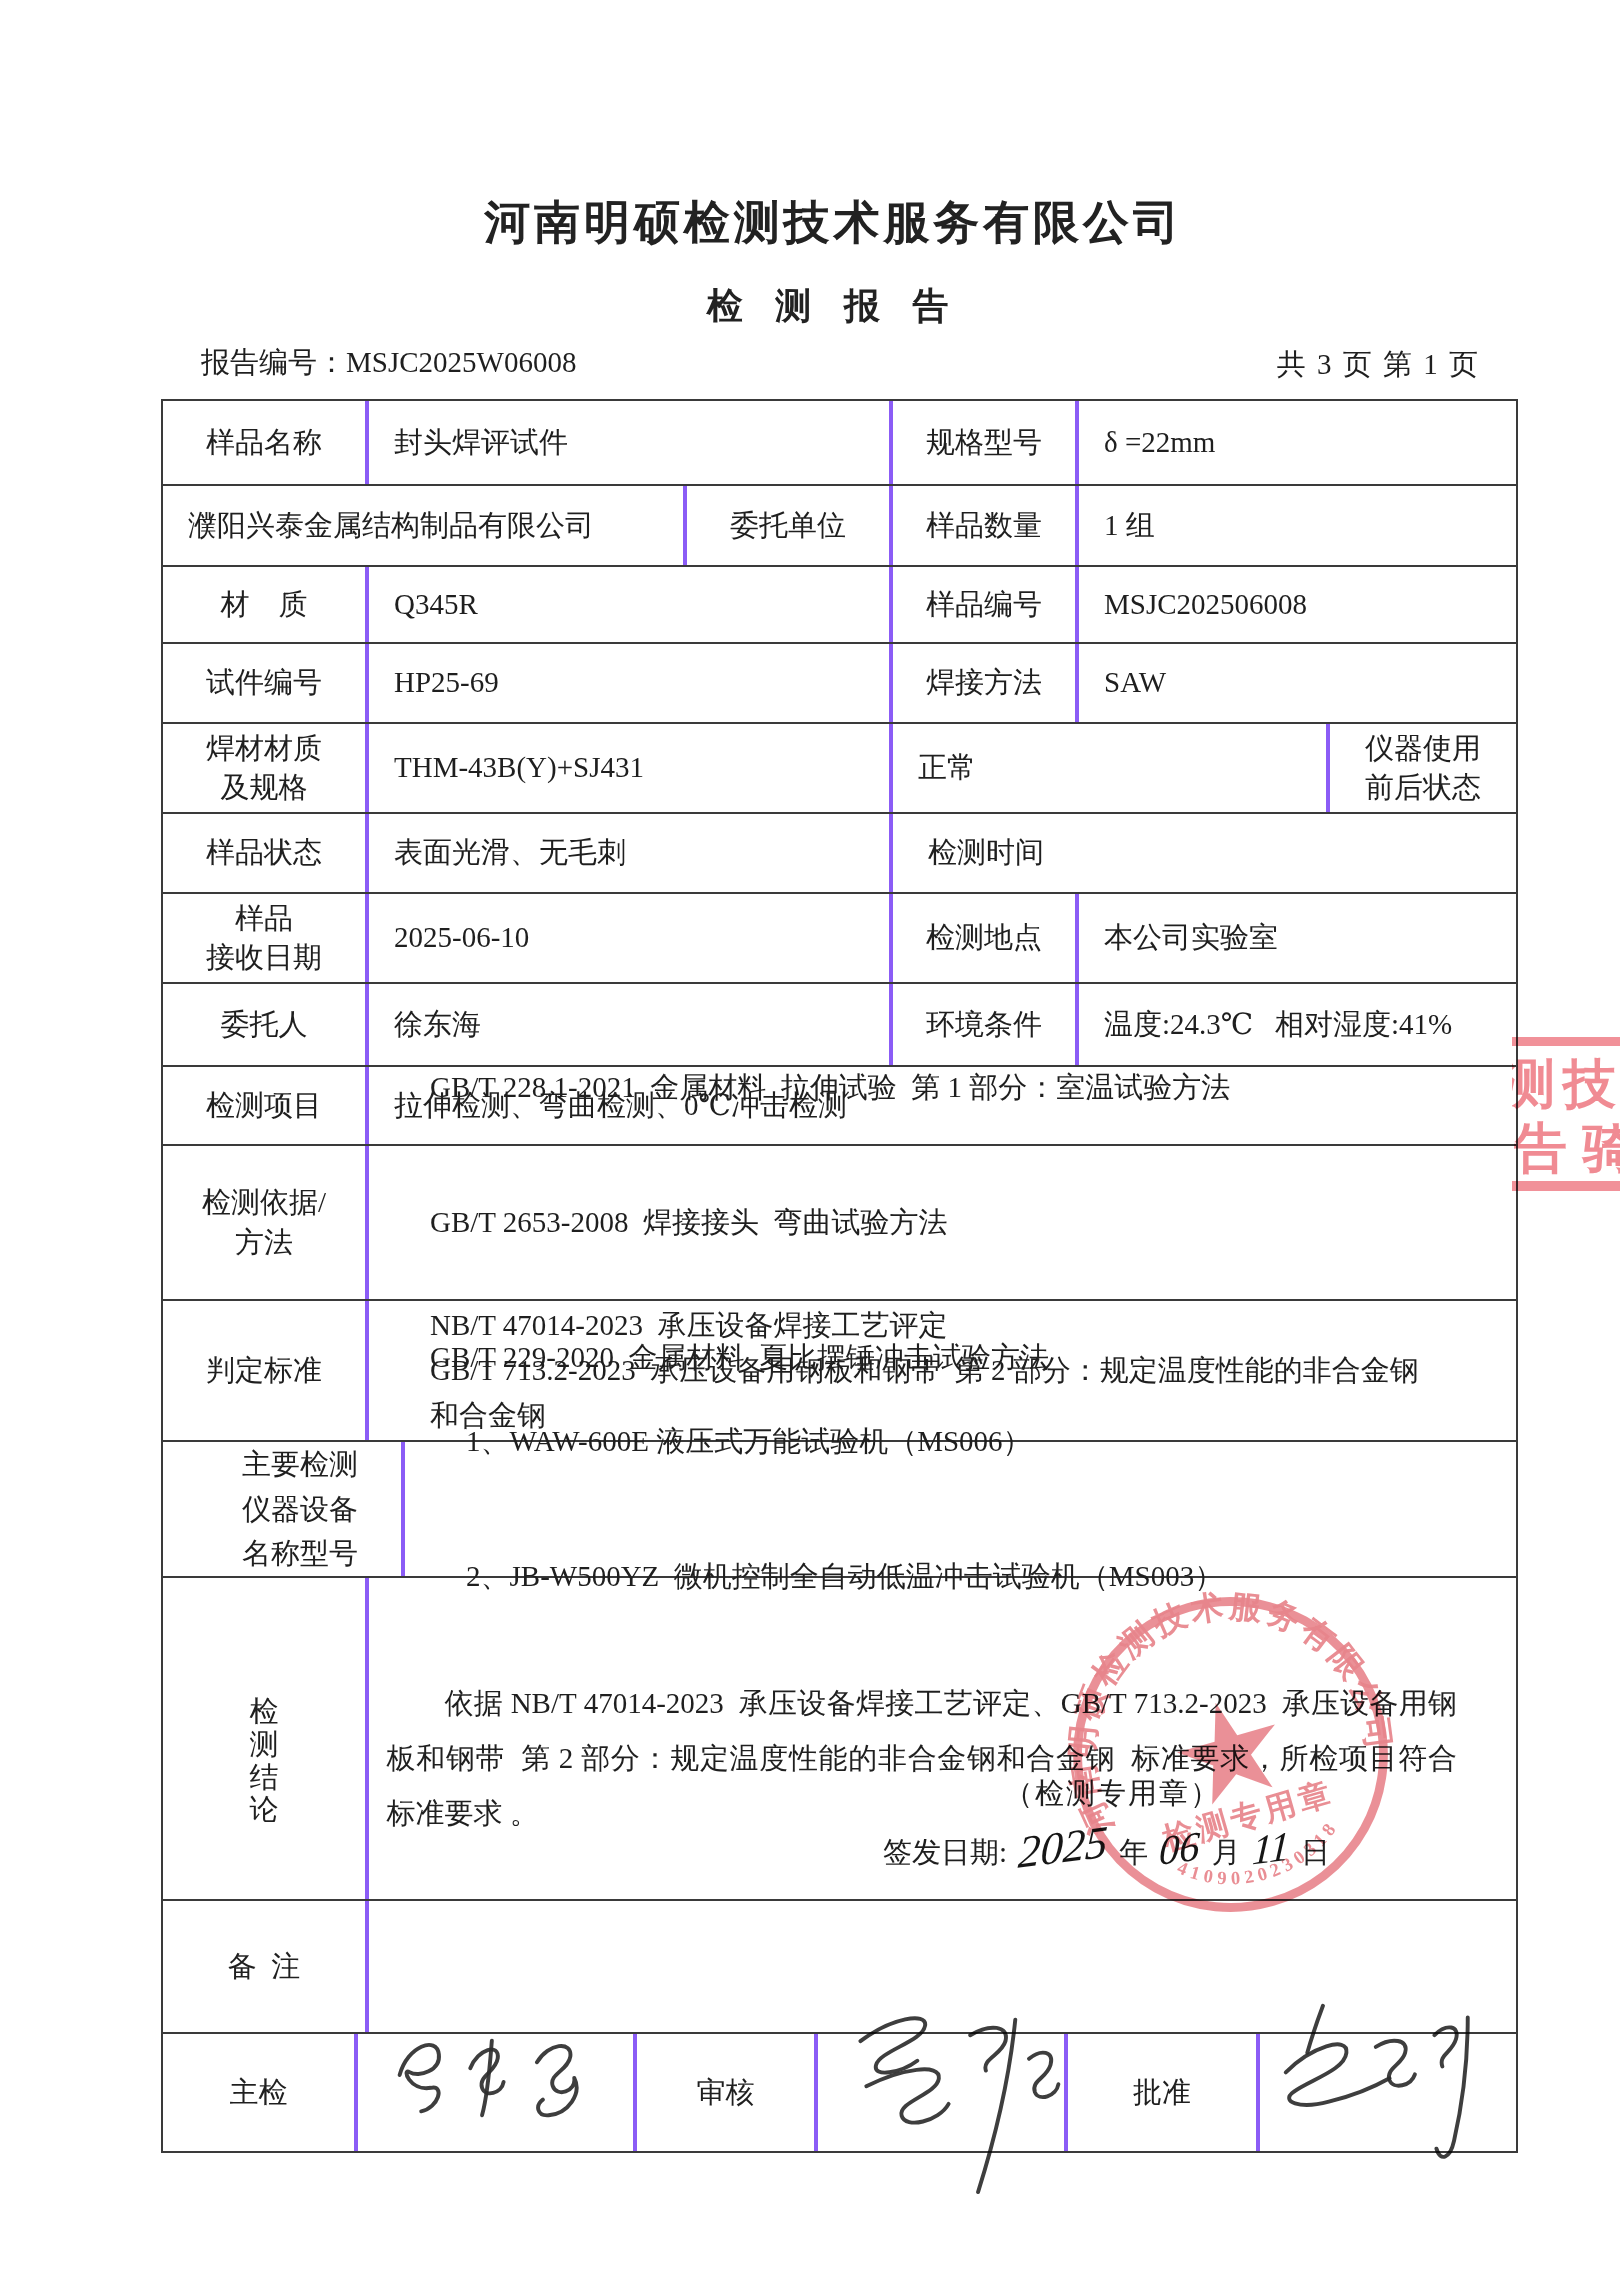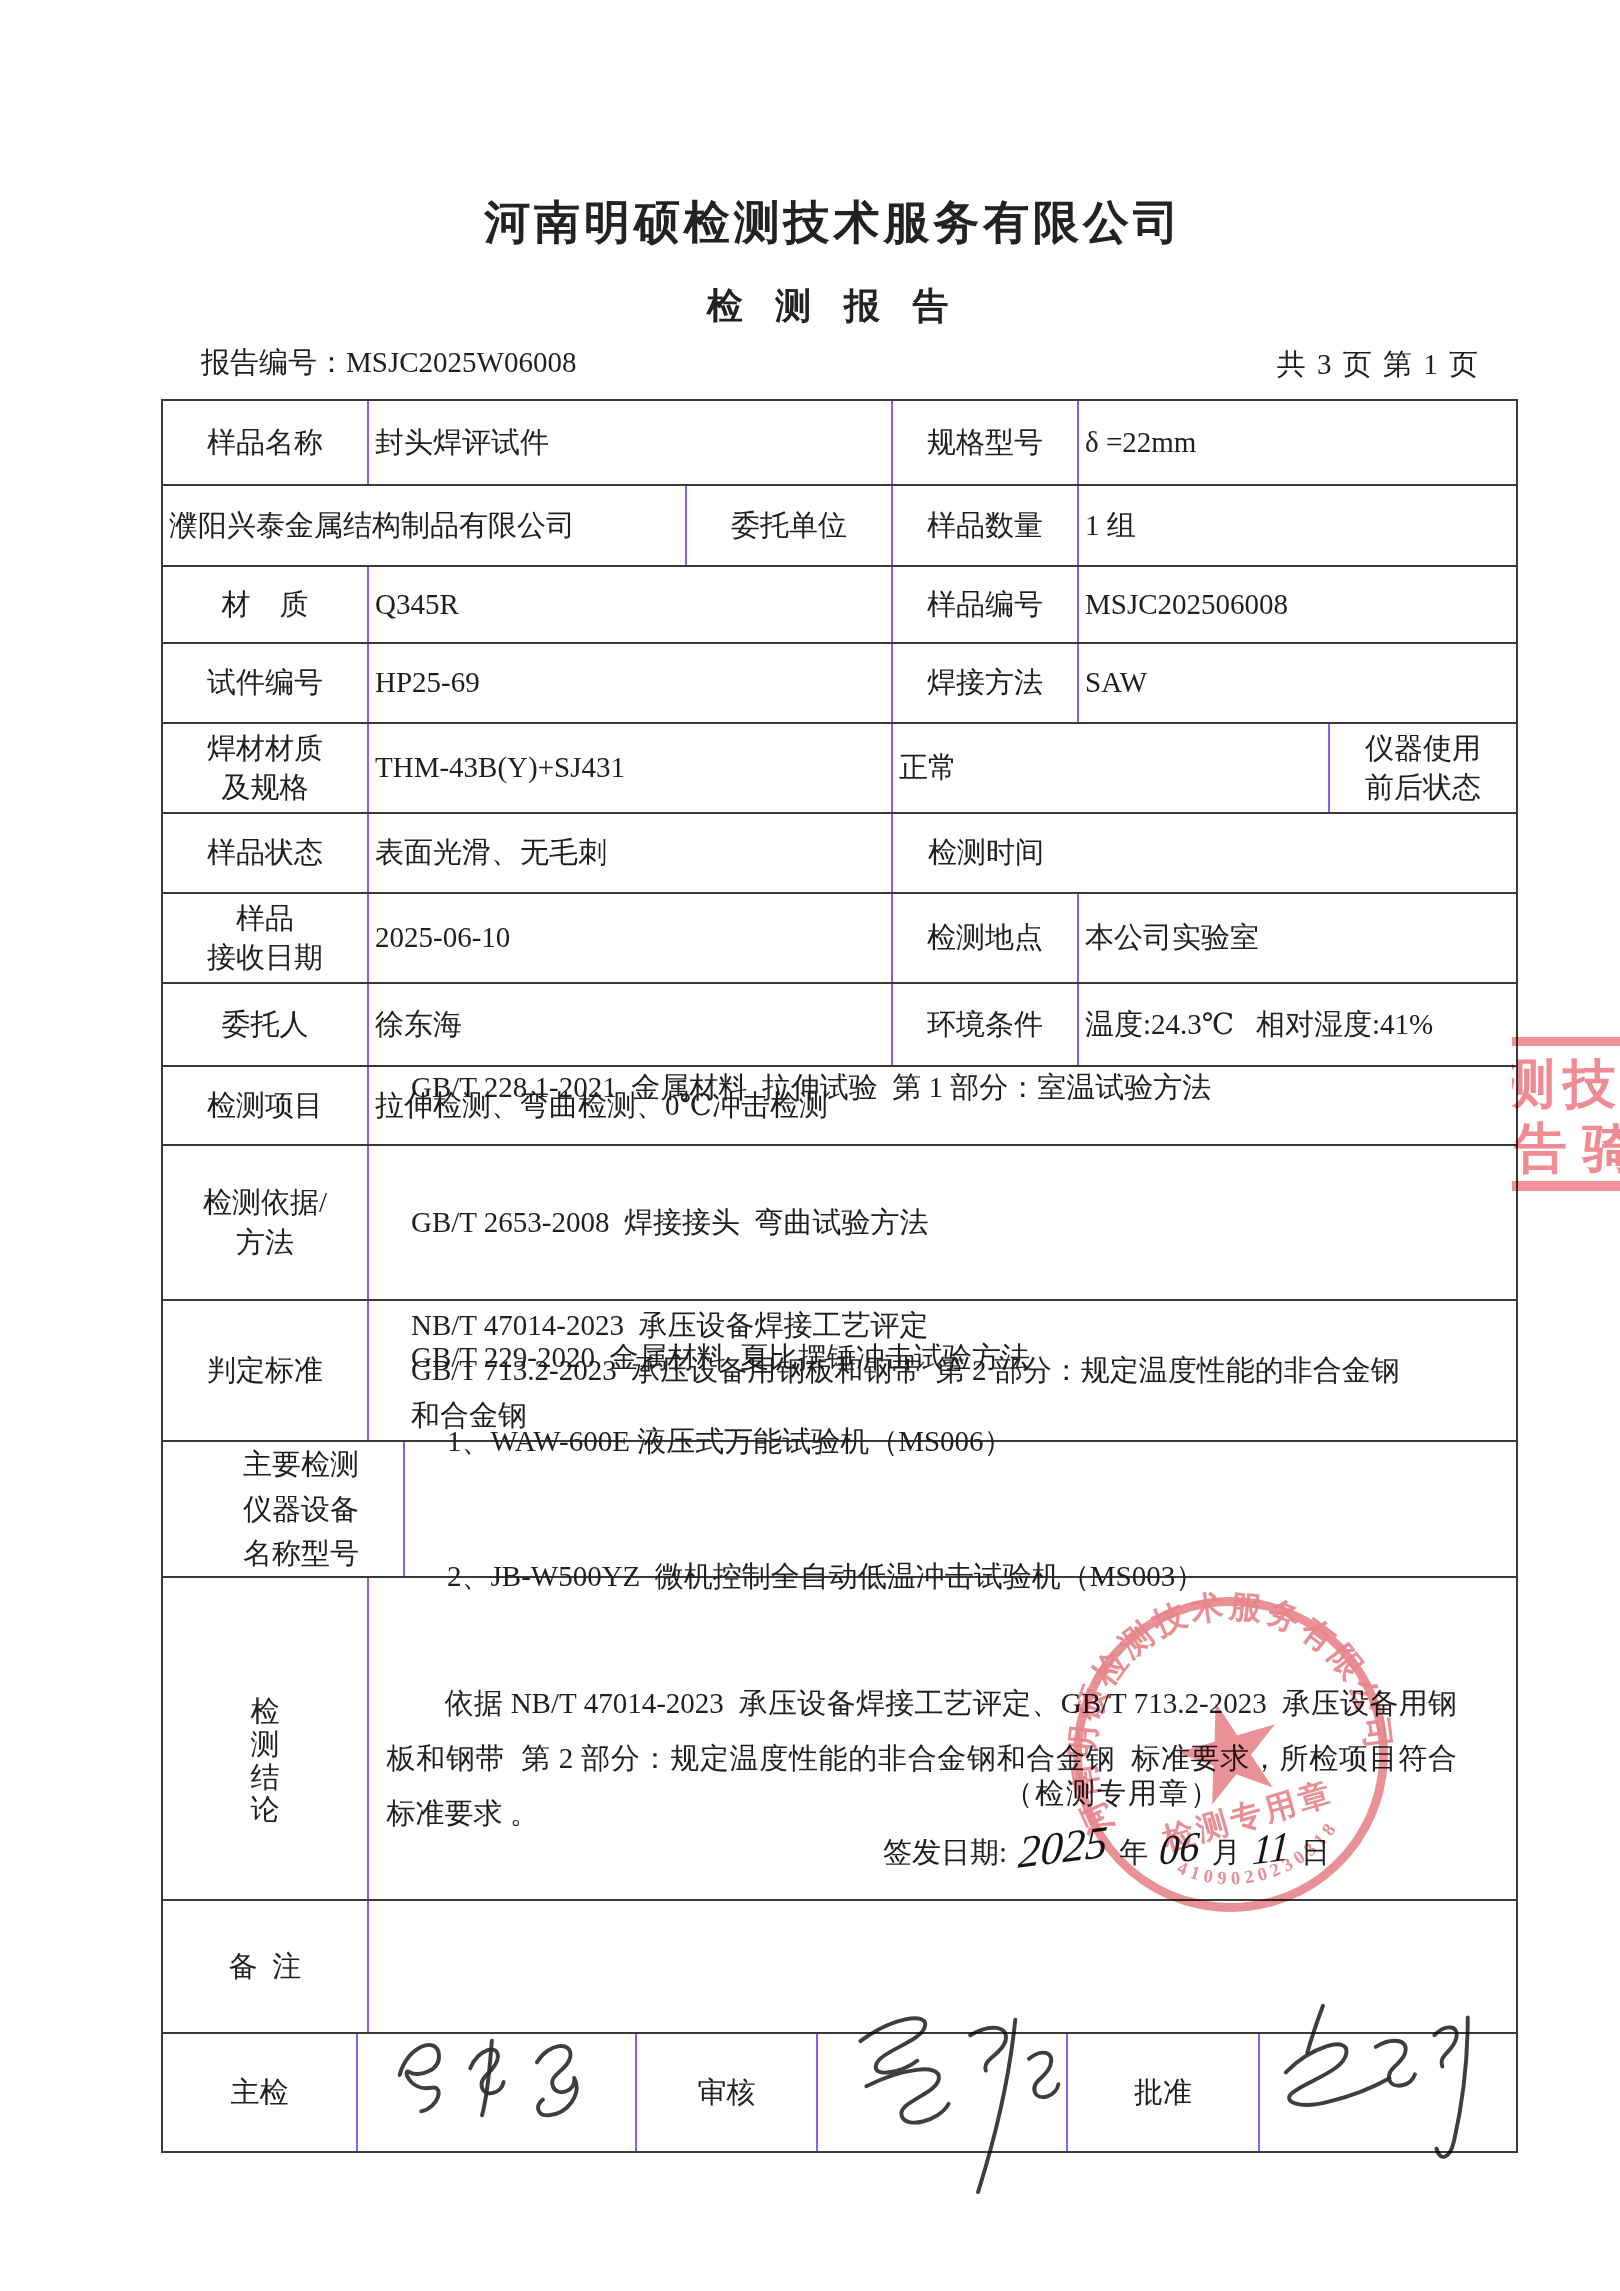--- a/index.html
+++ b/index.html
@@ -23,27 +23,27 @@
   .report-no { position:absolute; left:201px; top:343px; font-size:29px; }
   .pageinfo  { position:absolute; right:140px; top:345px; font-size:29px; letter-spacing:2px; }
   
   .tbl {
     position:absolute; left:161px; top:399px; width:1357px;
     border:2.9px solid #3a3a3a; box-sizing:border-box; background:transparent;
   }
   .row { display:flex; border-bottom:2px solid #3a3a3a; }
   .row:last-child { border-bottom:none; }
   .cell {
-    box-sizing:border-box; border-right:2px solid #8b5cf6;
+    box-sizing:border-box; border-right:4px solid #8b5cf6;
     display:flex; align-items:center; white-space:pre-wrap;
     font-size:29px; line-height:1.35; overflow:visible;
   }
   .cell:last-child { border-right:none; }
   .lab { justify-content:center; text-align:center; }
-  .val { justify-content:flex-start; padding-left:6px; padding-right:7.8px; }
+  .val { justify-content:flex-start; padding-left:25px; padding-right:7.8px; }
   .c1 { flex:0 0 206px; } .c2 { flex:0 0 524px; } .c3 { flex:0 0 186px; }
   .c4 { flex:1 1 auto; } .cm { flex:1 1 auto; }
   .multiline { line-height:1.55;margin-left:36px; }
   .vlab {
     justify-content:center; text-align:center;
     writing-mode:vertical-lr; text-orientation:upright; letter-spacing:33px;
     padding-top:0;
   }
   
   .concl { position:relative; display:block; padding:19.6px 59px 0 17.6px; }

